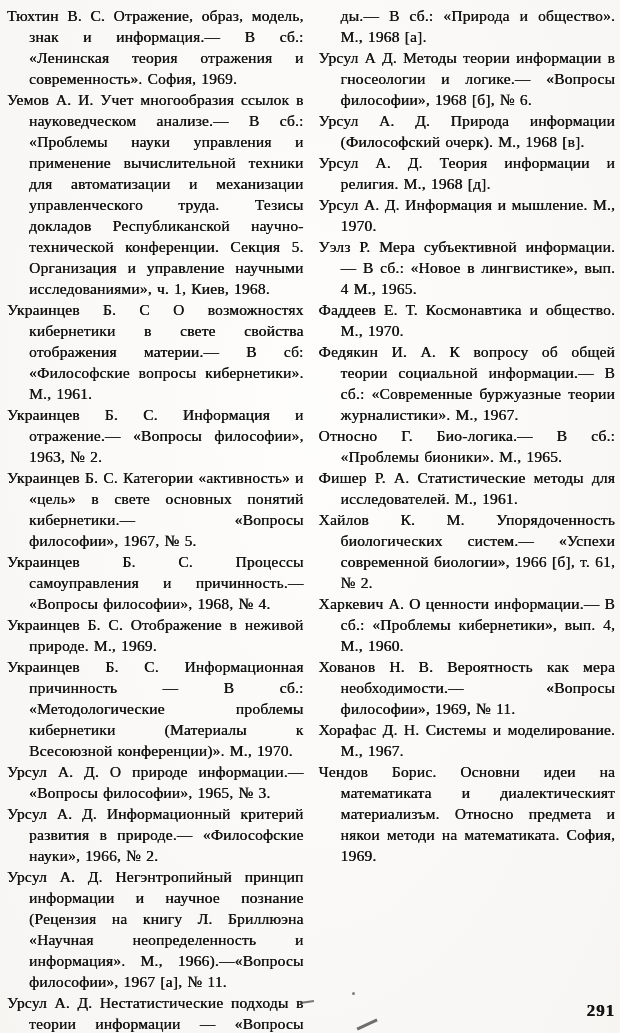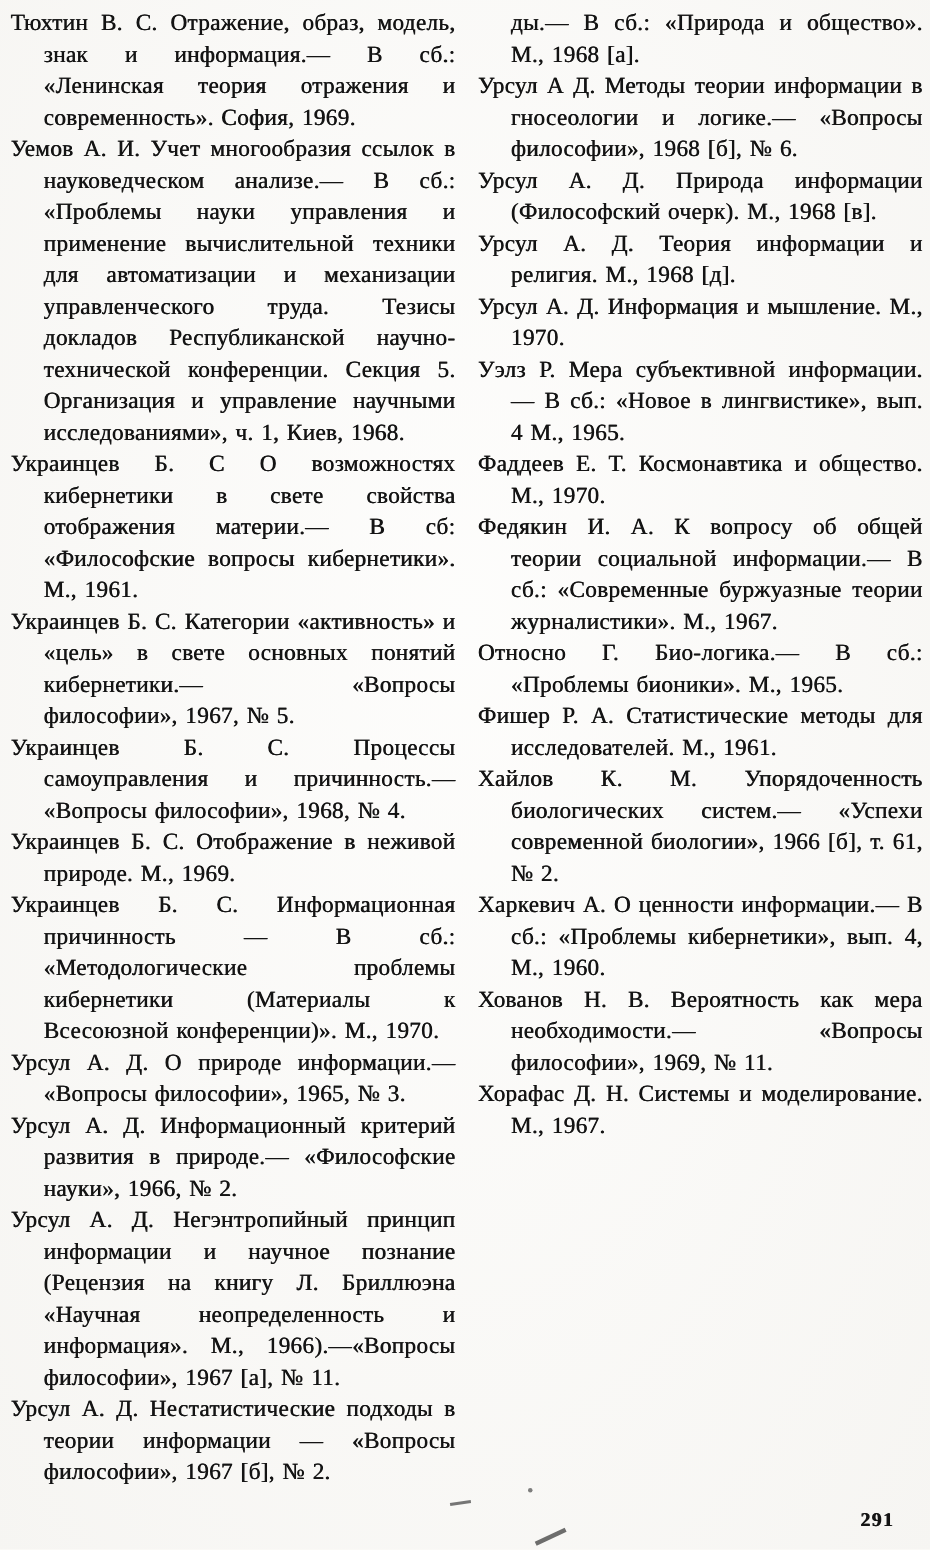--- a/index.html
+++ b/index.html
@@ -43,23 +43,23 @@
     padding-left: 22px;
     text-shadow: 0.35px 0 0 currentColor;
   }
   .entry.continuation {
     text-indent: 0;
   }
   .entry .author {
   }
   .page-number {
     position: absolute;
-    right: 24px;
+    right: 5px;
     bottom: 12px;
-    font-size: 13px;
+    font-size: 17px;
     font-weight: bold;
     letter-spacing: 1px;
     text-shadow: 0.5px 0 0 currentColor;
   }
   .artifact {
     position: absolute;
     background: #4a4a4a;
   }
   .artifact.dot    { width: 3px;  height: 3px;  border-radius: 50%; left: 352px; bottom: 38px; opacity: .7; }
   .artifact.dash   { width: 14px; height: 2px;  left: 300px; bottom: 30px; transform: rotate(-8deg); opacity: .75; }
@@ -67,20 +67,21 @@
 </style>
 </head>
 <body>
 
 <div class="page">
   <div class="columns">
     <div class="col" id="col-left">
         <p class="entry"><span class="author">Тюхтин В. С. </span><span>Отражение, образ, модель, знак и информация.— В сб.: «Ленинская теория отражения и современность». София, 1969.</span></p>
         <p class="entry"><span class="author">Уемов А. И. </span><span>Учет многообразия ссылок в науковедческом анализе.— В сб.: «Проблемы науки управления и применение вычислительной техники для автоматизации и механизации управленческого труда. Тезисы докладов Республиканской научно-технической конференции. Секция 5. Организация и управление научными исследованиями», ч. 1, Киев, 1968.</span></p>
         <p class="entry"><span class="author">Украинцев Б. С </span><span>О возможностях кибернетики в свете свойства отображения материи.— В сб: «Философские вопросы кибернетики». М., 1961.</span></p>
+        <p class="entry"><span class="author">Украинцев Б. С. </span><span>Информация и отражение.— «Вопросы философии», 1963, № 2.</span></p>
         <p class="entry"><span class="author">Украинцев Б. С. </span><span>Категории «активность» и «цель» в свете основных понятий кибернетики.— «Вопросы философии», 1967, № 5.</span></p>
         <p class="entry"><span class="author">Украинцев Б. С. </span><span>Процессы самоуправления и причинность.— «Вопросы философии», 1968, № 4.</span></p>
         <p class="entry"><span class="author">Украинцев Б. С. </span><span>Отображение в неживой природе. М., 1969.</span></p>
         <p class="entry"><span class="author">Украинцев Б. С. </span><span>Информационная причинность — В сб.: «Методологические проблемы кибернетики (Материалы к Всесоюзной конференции)». М., 1970.</span></p>
         <p class="entry"><span class="author">Урсул А. Д. </span><span>О природе информации.— «Вопросы философии», 1965, № 3.</span></p>
         <p class="entry"><span class="author">Урсул А. Д. </span><span>Информационный критерий развития в природе.— «Философские науки», 1966, № 2.</span></p>
         <p class="entry"><span class="author">Урсул А. Д. </span><span>Негэнтропийный принцип информации и научное познание (Рецензия на книгу Л. Бриллюэна «Научная неопределенность и информация». М., 1966).—«Вопросы философии», 1967 [а], № 11.</span></p>
         <p class="entry"><span class="author">Урсул А. Д. </span><span>Нестатистические подходы в теории информации — «Вопросы философии», 1967 [б], № 2.</span></p>
       </div>
     <div class="col" id="col-right">
@@ -91,19 +92,20 @@
         <p class="entry"><span class="author">Урсул А. Д. </span><span>Информация и мышление. М., 1970.</span></p>
         <p class="entry"><span class="author">Уэлз Р. </span><span>Мера субъективной информации.— В сб.: «Новое в лингвистике», вып. 4 М., 1965.</span></p>
         <p class="entry"><span class="author">Фаддеев Е. Т. </span><span>Космонавтика и общество. М., 1970.</span></p>
         <p class="entry"><span class="author">Федякин И. А. </span><span>К вопросу об общей теории социальной информации.— В сб.: «Современные буржуазные теории журналистики». М., 1967.</span></p>
         <p class="entry"><span class="author">Относно Г. </span><span>Био-логика.— В сб.: «Проблемы бионики». М., 1965.</span></p>
         <p class="entry"><span class="author">Фишер Р. А. </span><span>Статистические методы для исследователей. М., 1961.</span></p>
         <p class="entry"><span class="author">Хайлов К. М. </span><span>Упорядоченность биологических систем.— «Успехи современной биологии», 1966 [б], т. 61, № 2.</span></p>
         <p class="entry"><span class="author">Харкевич А. </span><span>О ценности информации.— В сб.: «Проблемы кибернетики», вып. 4, М., 1960.</span></p>
         <p class="entry"><span class="author">Хованов Н. В. </span><span>Вероятность как мера необходимости.— «Вопросы философии», 1969, № 11.</span></p>
         <p class="entry"><span class="author">Хорафас Д. Н. </span><span>Системы и моделирование. М., 1967.</span></p>
+        <p class="entry"><span class="author">Чендов Борис. </span><span>Основни идеи на математиката и диалектическият материализъм. Относно предмета и някои методи на математиката. София, 1969.</span></p>
       </div>
   </div>
   <div class="page-number">291</div>
   <div class="artifact dot"></div>
   <div class="artifact dash"></div>
   <div class="artifact slash"></div>
 </div>
 
 </body></html>

